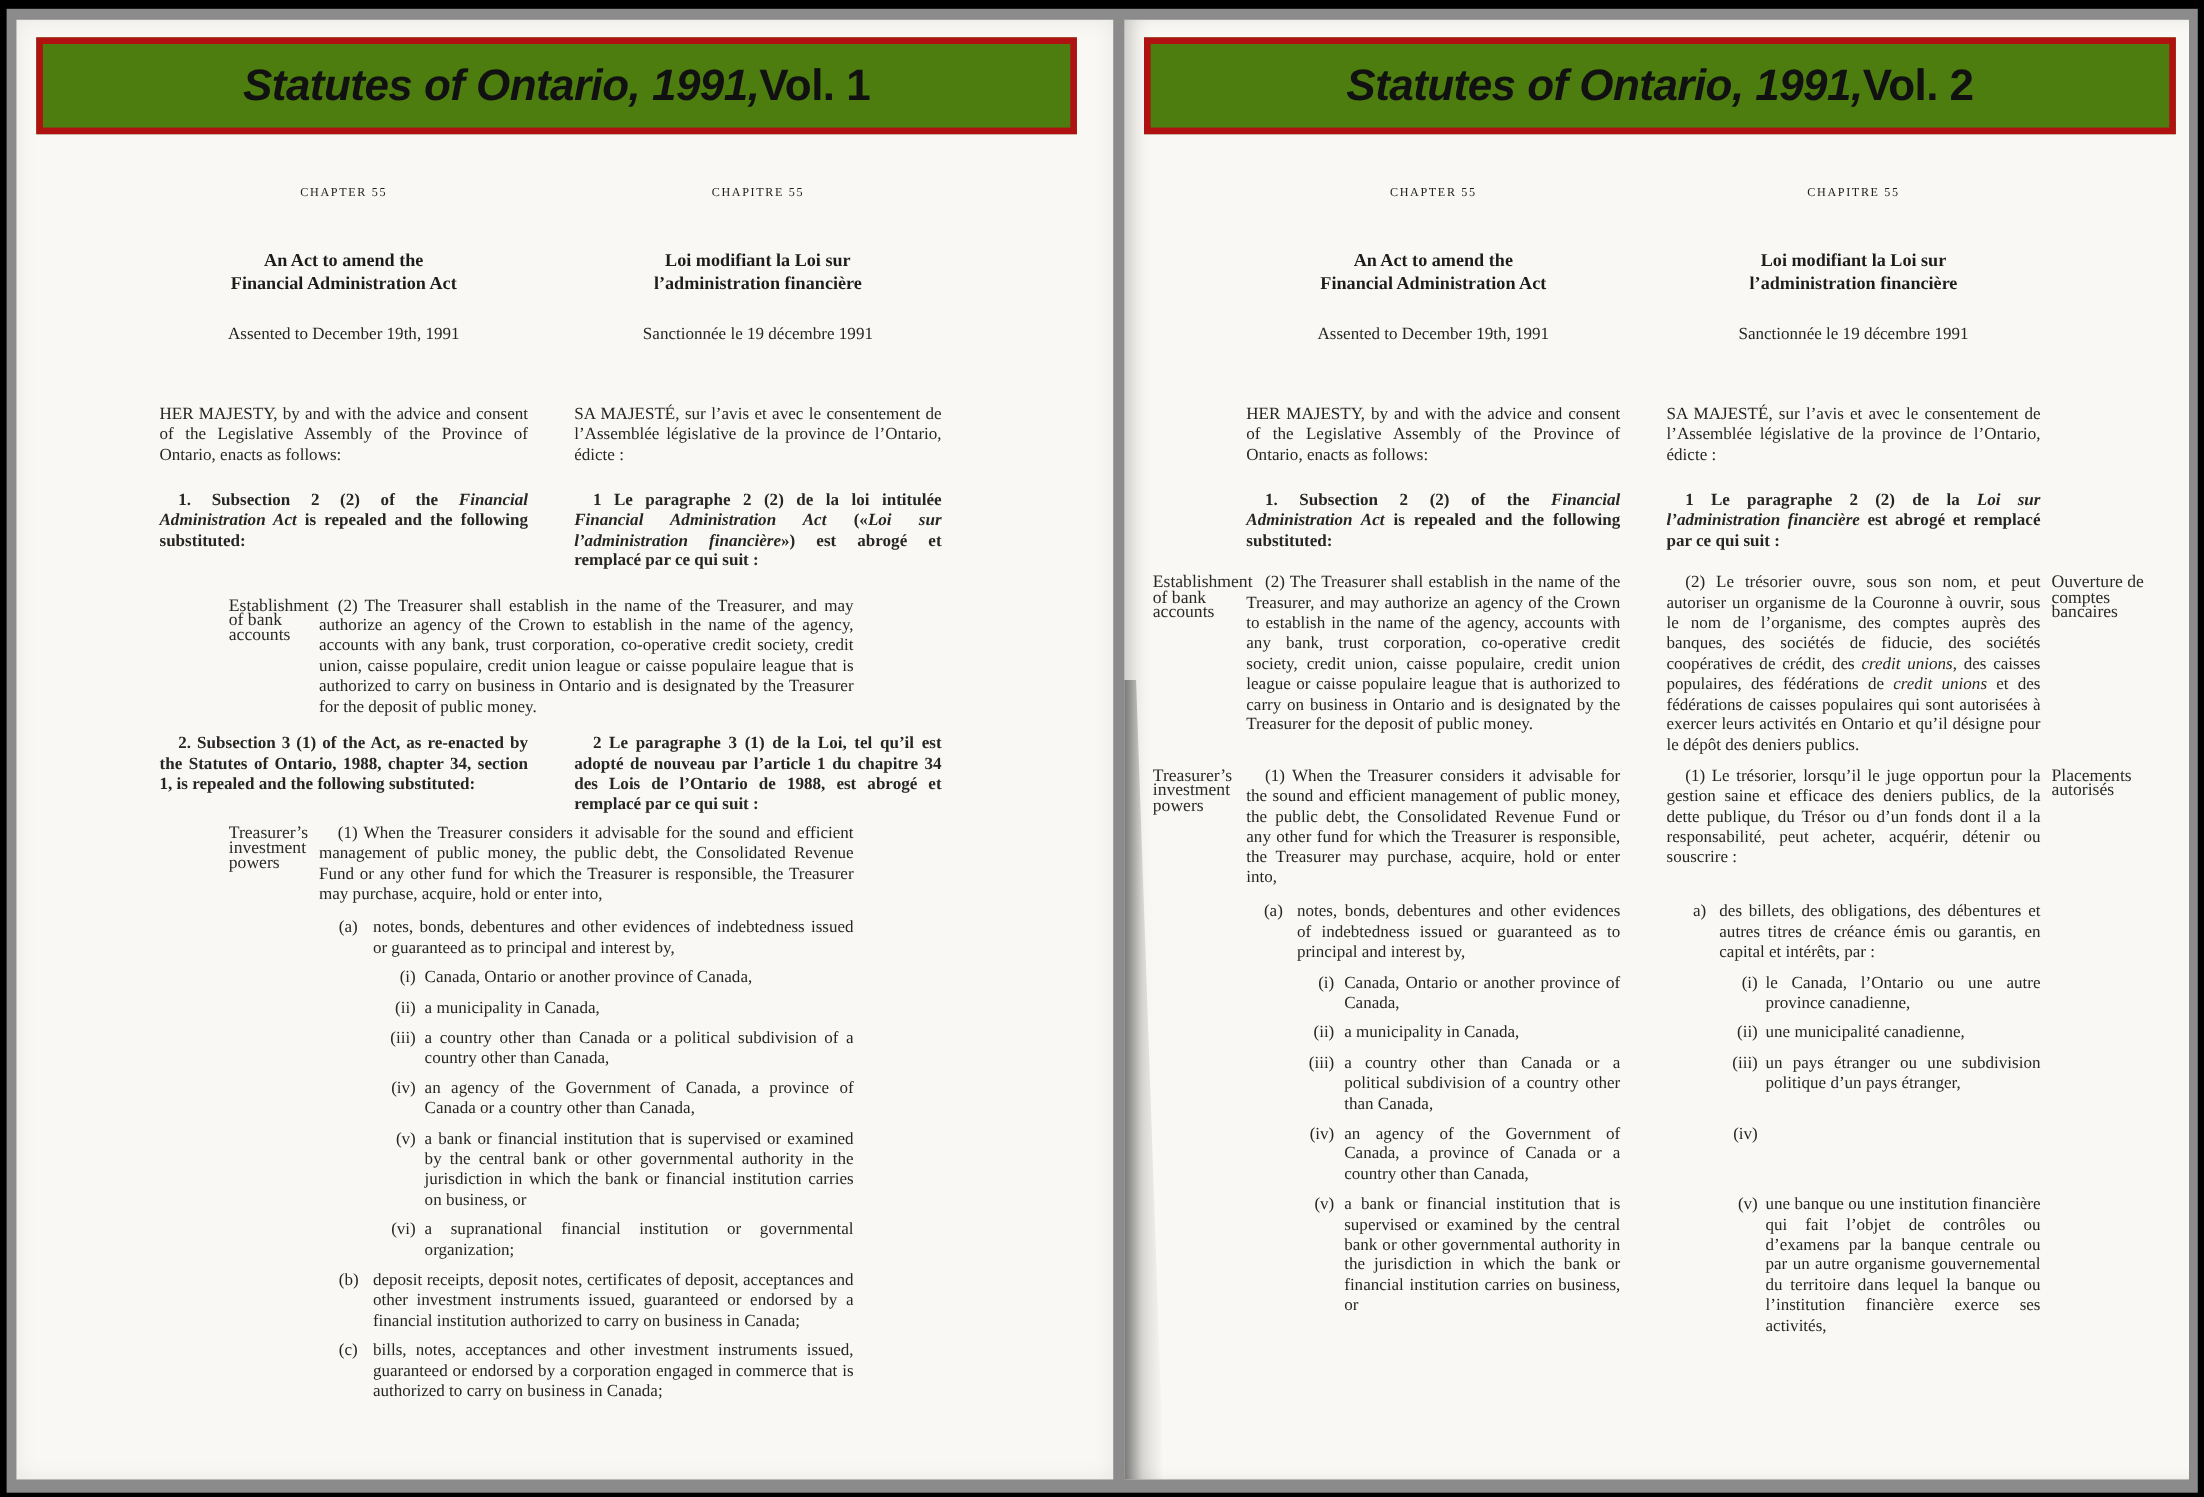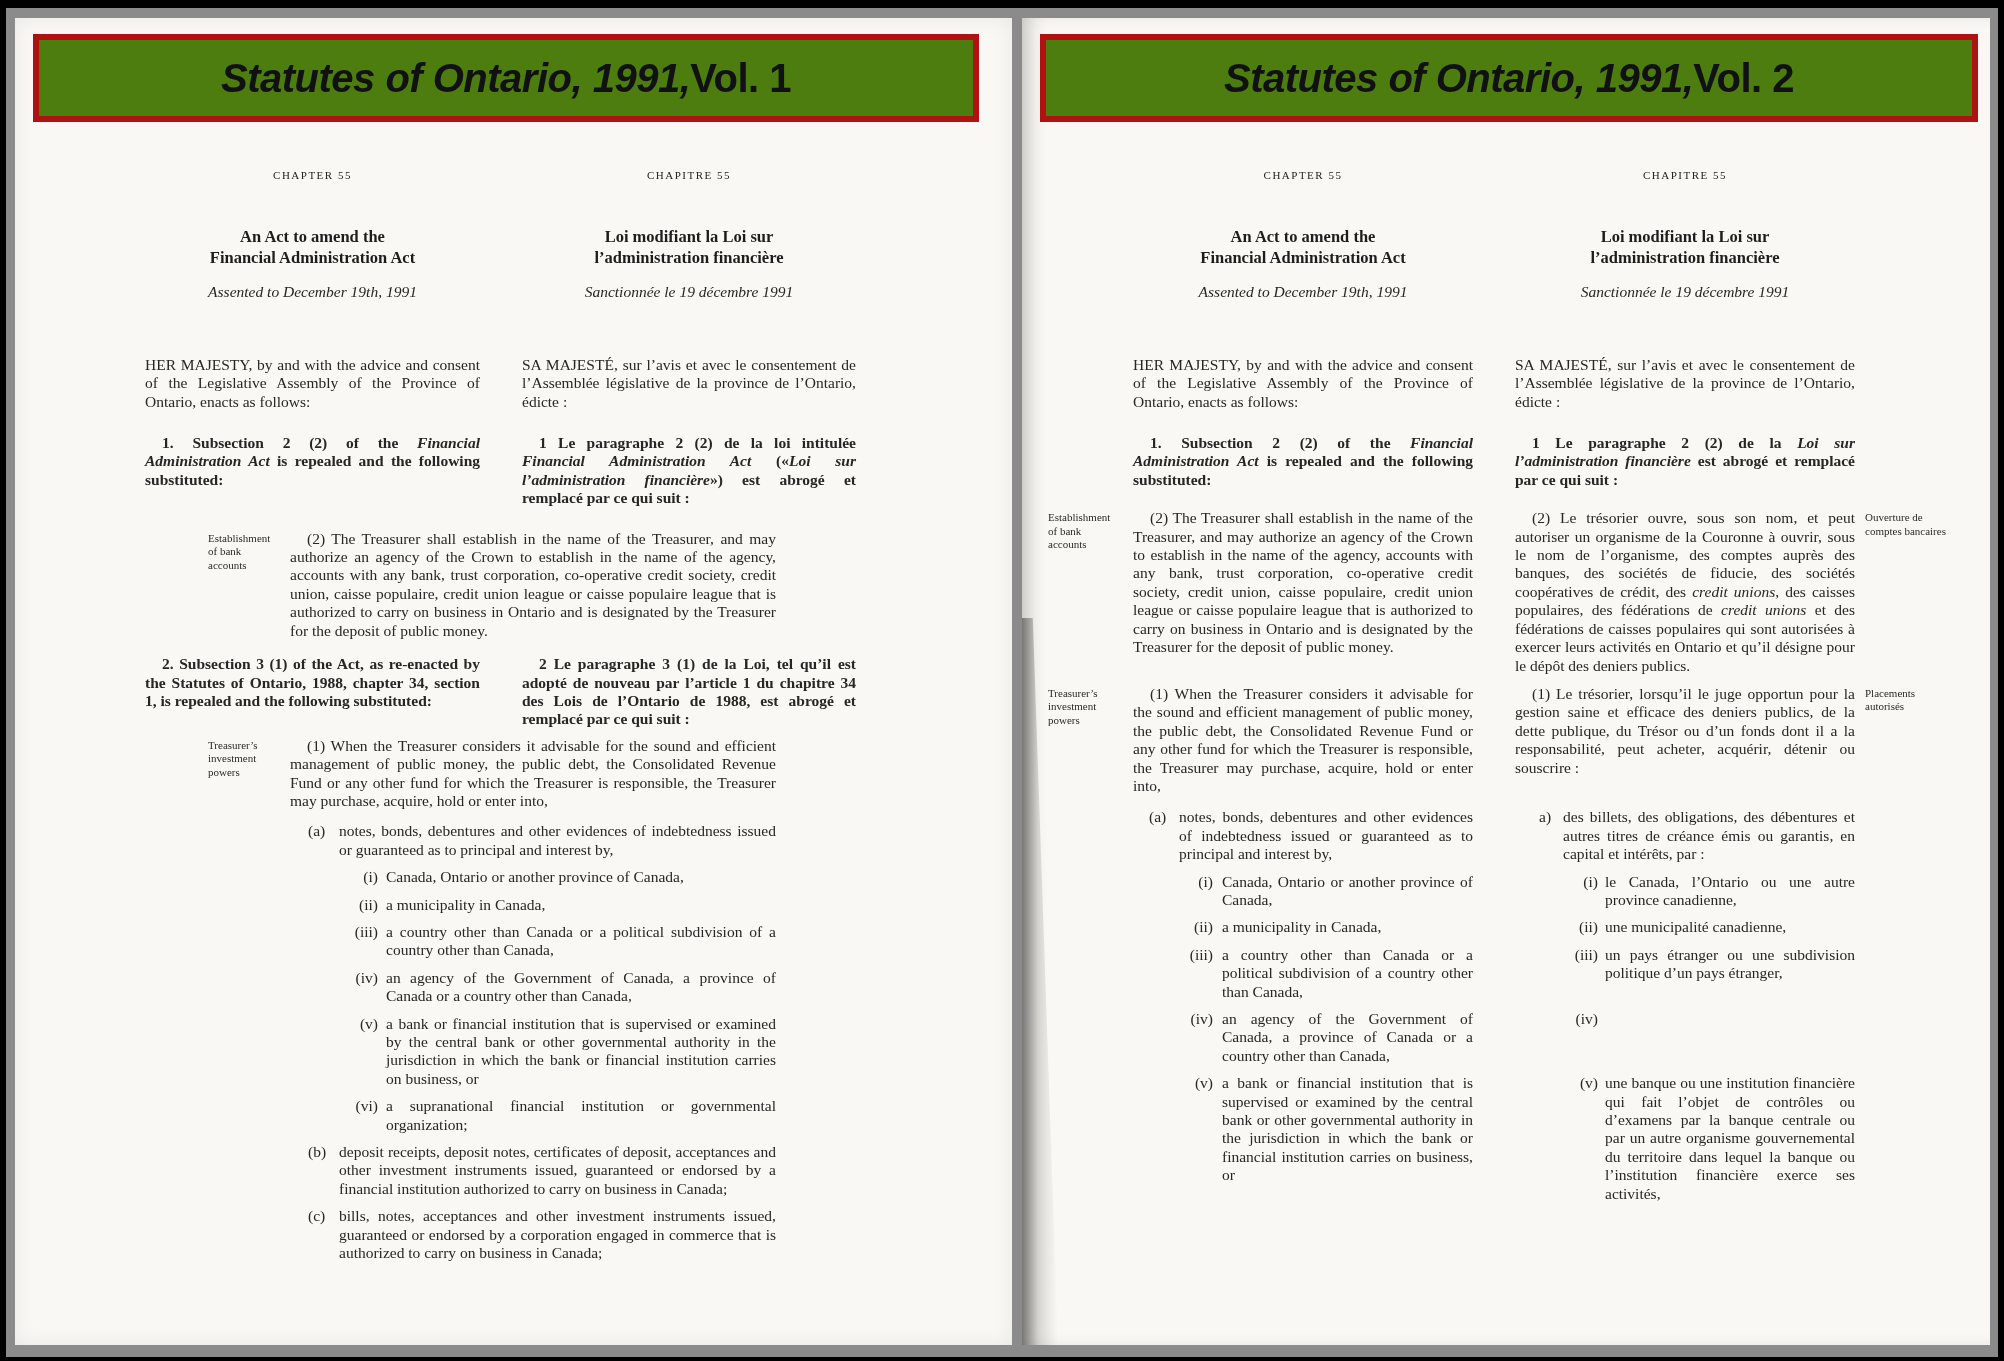--- a/index.html
+++ b/index.html
@@ -28,40 +28,40 @@
   .b-it{font-style:italic;}
   .b-rg{font-style:normal;}
   .content{padding-top:148px;font-size:15.5px;line-height:18.4px;}
   .pair{display:grid;position:relative;}
   .v1 .pair{grid-template-columns:130px 335px 42px 334px 1fr;}
   .v2 .pair{grid-template-columns:111px 340px 42px 340px 1fr;}
   .c-en{grid-column:2;}
   .c-fr{grid-column:4;}
   .chapter{text-align:center;letter-spacing:1.5px;font-size:11px;color:#222;}
   .acttitle{text-align:center;font-weight:bold;font-size:16.5px;line-height:21px;color:#1d1d1d;}
-  .assent{text-align:center;font-style:italic;}
+  .assent{text-align:center;margin-top:12px;}
   .para{text-align:justify;}
   .ind{text-indent:17px;}
   .sec{font-weight:bold;text-align:justify;text-indent:17px;}
   .sec .it{font-style:italic;}
   .it{font-style:italic;}
   .mt-title{margin-top:42px;}
   .mt-assent{margin-top:15px;}
   .mt-enact{margin-top:54px;}
   .mt-s1{margin-top:23px;}
   .mt-wide1{margin-top:22px;}
   .mt-s2{margin-top:15px;}
   .mt-wide2{margin-top:8px;}
   .mt-b2{margin-top:20px;}
   .mt-s2b{margin-top:14px;}
   .mt-b3{margin-top:10px;}
   .mt-lia{margin-top:13px;}
   .mt-li{margin-top:9px;}
   .mt-li1{margin-top:12px;}
-  .note{font-size:11px;line-height:13.5px;color:#2a2a2a;text-align:left;}
+  .note{font-size:16px;line-height:13.5px;color:#2a2a2a;text-align:left;}
   .v1 .wide{position:relative;margin-left:275px;width:486px;}
   .v1 .wide .note{position:absolute;left:-82px;top:2px;width:64px;}
   .v2 .note-l{position:absolute;left:26px;top:2px;width:66px;}
   .v2 .note-r{position:absolute;left:843px;top:2px;width:86px;}
   .li{display:flex;align-items:flex-start;}
   .li .lbl{white-space:nowrap;}
   .li .txt{flex:1;text-align:justify;}
   .v1 .li.l1{padding-left:18px;}
   .v1 .li.l1 .lbl{flex:0 0 31px;}
   .v1 .li.l2{padding-left:60px;}

